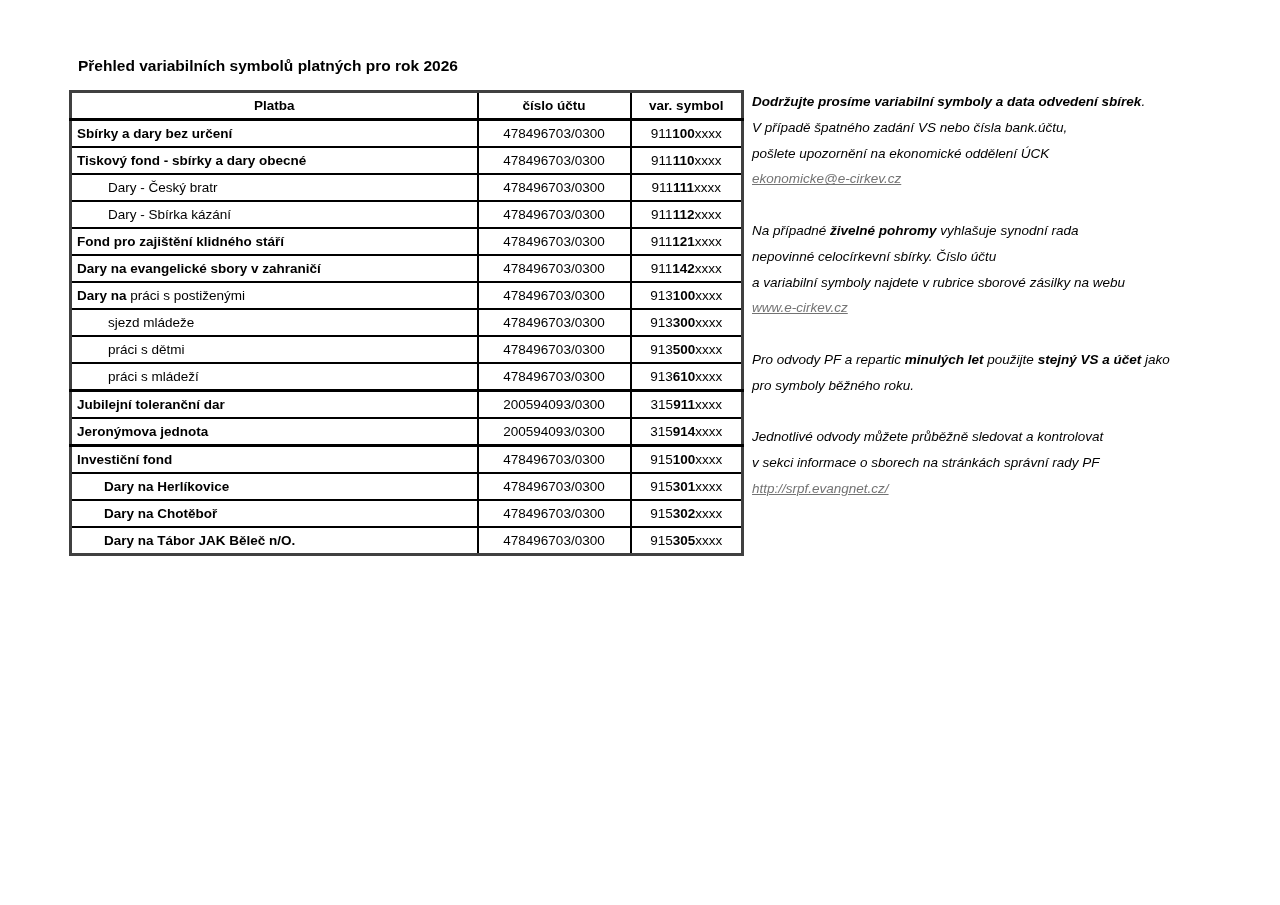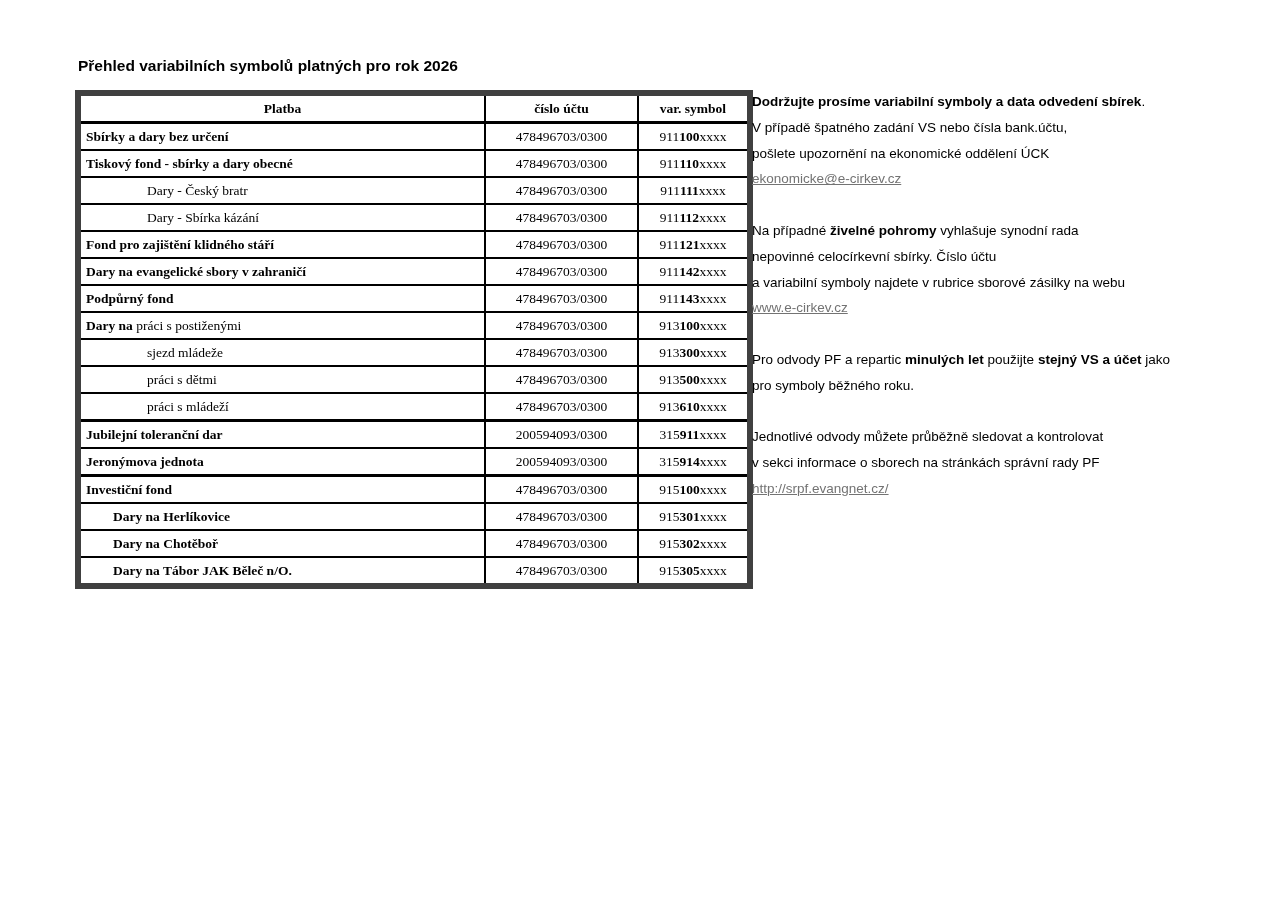--- a/index.html
+++ b/index.html
@@ -20,26 +20,25 @@
     position: absolute;
     left: 67px;
     top: 46px;
     margin: 11px;
     font-size: 15.5px;
     font-weight: bold;
     white-space: nowrap;
   }
   table.vs-table {
     position: absolute;
-    left: 75px;
+    left: 69px;
     top: 90px;
     border-collapse: collapse;
     table-layout: fixed;
-    border: 6px solid #404040;
-    font-family: Liberation Serif, serif;
+    border: 3px solid #404040;
   }
   .vs-table col.c1 { width: 407px; }
   .vs-table col.c2 { width: 153px; }
   .vs-table col.c3 { width: 112px; }
   .vs-table th, .vs-table td {
     height: 25px;
     padding: 0 4px;
     font-size: 13.5px;
     border: 2px solid #000000;
     overflow: hidden;
@@ -48,31 +47,31 @@
   .vs-table thead th {
     font-weight: bold;
     text-align: center;
     border-bottom: 3px solid #000000;
   }
   .vs-table td.payment { text-align: left; }
   .vs-table td.account, .vs-table td.vs { text-align: center; }
   .vs-table tr.group-start td { border-top: 3px solid #000000; }
   .vs-table td.indent-0 { padding-left: 5px; }
   .vs-table td.indent-1 { padding-left: 32px; }
-  .vs-table td.indent-2 { padding-left: 66px; border-radius: 13px; }
+  .vs-table td.indent-2 { padding-left: 36px; border-radius: 13px; }
   .bold { font-weight: bold; }
   .vs-mid { font-weight: bold; }
   .notes {
     position: absolute;
     left: 752px;
     top: 89px;
     width: 470px;
     font-size: 13.5px;
   }
-  .note-block { margin: 0 0 25.8px 0; }
+  .note-block { margin: 0 0 25.8px 0; font-style: italic; }
   .note-block:last-child { margin-bottom: 8px; }
   .note-line {
     height: 25.8px;
     line-height: 25.8px;
     white-space: nowrap;
   }
   .link {
     color: #737373;
     text-decoration: underline;
     cursor: pointer;
@@ -123,25 +122,20 @@
           <td class="payment indent-0"><span class="bold">Fond pro zajištění klidného stáří</span></td>
           <td class="account">478496703/0300</td>
           <td class="vs"><span>911</span><span class="vs-mid">121</span><span>xxxx</span></td>
         </tr>
         <tr class="">
           <td class="payment indent-0"><span class="bold">Dary na evangelické sbory v zahraničí</span></td>
           <td class="account">478496703/0300</td>
           <td class="vs"><span>911</span><span class="vs-mid">142</span><span>xxxx</span></td>
         </tr>
         <tr class="">
-          <td class="payment indent-0"><span class="bold">Podpůrný fond</span></td>
-          <td class="account">478496703/0300</td>
-          <td class="vs"><span>911</span><span class="vs-mid">143</span><span>xxxx</span></td>
-        </tr>
-        <tr class="">
           <td class="payment indent-0"><span class="bold">Dary na </span><span class="">práci s postiženými</span></td>
           <td class="account">478496703/0300</td>
           <td class="vs"><span>913</span><span class="vs-mid">100</span><span>xxxx</span></td>
         </tr>
         <tr class="">
           <td class="payment indent-2"><span class="">sjezd mládeže</span></td>
           <td class="account">478496703/0300</td>
           <td class="vs"><span>913</span><span class="vs-mid">300</span><span>xxxx</span></td>
         </tr>
         <tr class="">

